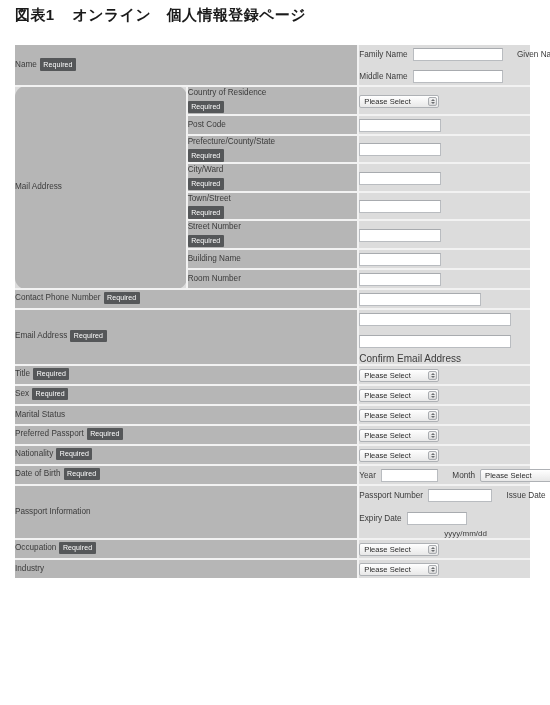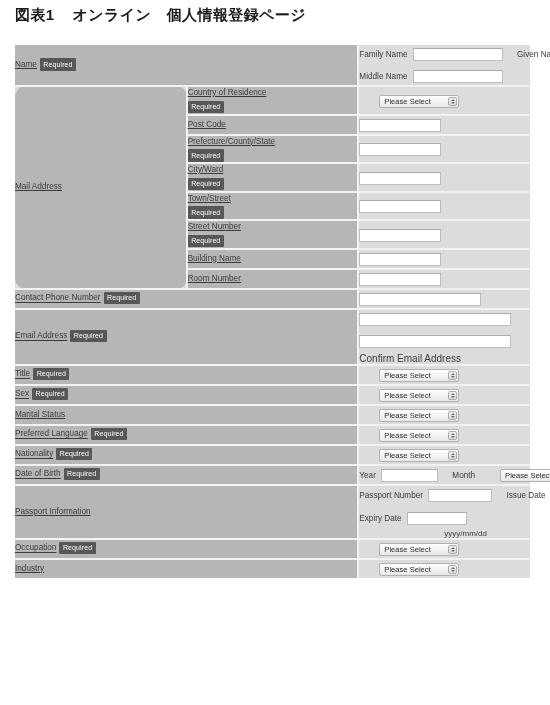--- a/index.html
+++ b/index.html
@@ -68,21 +68,21 @@
     background:#555759;color:#ffffff;
     font-size:7px;
     line-height:1;
     padding:2.5px 3.5px 3px 3.5px;
     border-radius:1px;
     vertical-align:middle;
     position:relative;top:-.5px;
     margin-left:3px;
     letter-spacing:.1px;
   }
-  .lbl-txt{vertical-align:middle;text-decoration:underline;}
+  .lbl-txt{vertical-align:middle;}
   .brk{display:block;height:2px;}
 
   
   .ti{
     display:inline-block;
     background:#ffffff;
     border:1px solid #b9bcc0;
     border-top-color:#a8abaf;
     height:11px;
     vertical-align:middle;
@@ -113,21 +113,20 @@
 
   
   .sel{
     display:inline-block;position:relative;
     width:80px;height:13px;
     background:linear-gradient(#ffffff,#e8e8e8);
     border:1px solid #aeb1b5;
     border-radius:2px;
     vertical-align:middle;
     box-sizing:border-box;
-    margin-left:20px;
   }
   .sel .sel-txt{
     position:absolute;left:4px;top:0;
     line-height:12px;
     font-size:7.6px;color:#2a2a2a;
     white-space:nowrap;
   }
   .sel .sel-btn{
     position:absolute;right:1px;top:1px;
     width:9px;height:9px;
@@ -307,21 +306,21 @@
       <td class="field">
         <span class="sel">
           <span class="sel-txt">Please Select</span>
           <span class="sel-btn"></span>
         </span>
       </td>
     </tr>
 
     <tr>
       <td class="lbl" colspan="2">
-        <span class="lbl-txt">Preferred Language</span><span class="req">Required</span>
+        <span class="lbl-txt">Preferred Passport</span><span class="req">Required</span>
       </td>
       <td class="field">
         <span class="sel">
           <span class="sel-txt">Please Select</span>
           <span class="sel-btn"></span>
         </span>
       </td>
     </tr>
 
     <tr>

